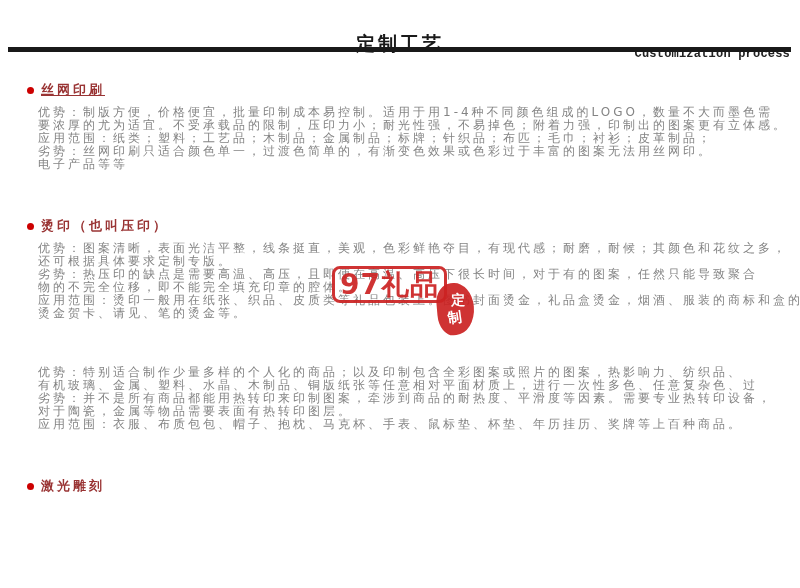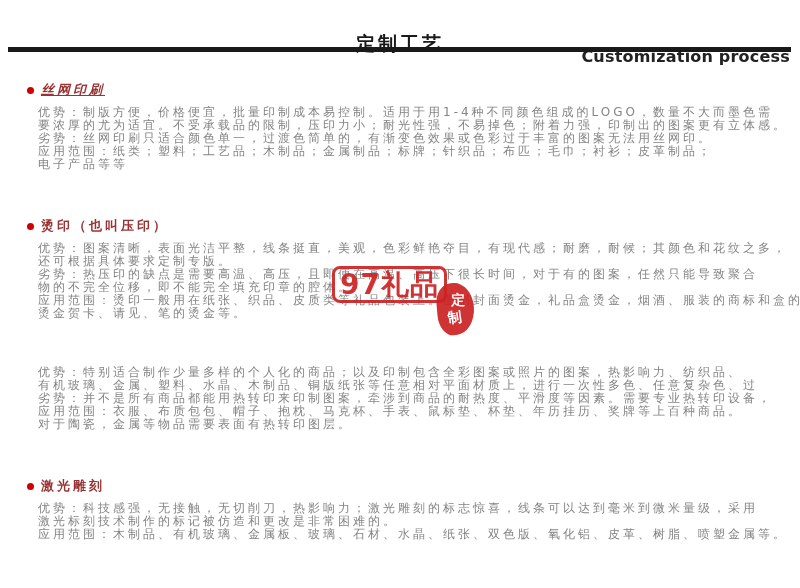--- a/index.html
+++ b/index.html
@@ -21,22 +21,23 @@
 
   
   .header{position:relative;height:52px;}
   .title{
     position:absolute;top:31px;left:0;width:100%;
     text-align:center;font-size:19px;font-weight:bold;
     letter-spacing:3px;color:var(--ink);
   }
   .subtitle{
     position:absolute;right:10px;top:47px;
-    font-size:16px;font-weight:bold;color:#222;
+    font-size:12px;font-weight:bold;color:#222;
     letter-spacing:0.2px;
+    font-family:Liberation Mono, monospace;
   }
   .rule{
     position:absolute;left:8px;right:9px;bottom:0;
     height:2px;
     border-top:3px solid #191919;
     border-bottom:2px solid #191919;
   }
 
   
   .main{padding:29px 10px 0 27px;}
@@ -44,21 +45,21 @@
   .section:first-child{margin-top:0;}
   .sec-head{display:flex;align-items:center;gap:7px;}
   .bullet{
     width:7px;height:7px;border-radius:50%;
     background:var(--bullet);flex:0 0 auto;
   }
   .sec-title{
     font-size:13px;font-weight:bold;color:var(--heading);
     letter-spacing:3px;white-space:nowrap;
   }
-  .section:first-child .sec-title{text-decoration:underline;font-style:italic;}
+  .section:first-child .sec-title{text-decoration:underline;}
   .sec-body{margin:7px 0 0 11px;}
   .line{
     font-size:12px;line-height:13px;color:var(--body);
     letter-spacing:3px;white-space:nowrap;
   }
 
   
   .watermark{
     position:absolute;left:332px;top:266px;
     border:3px solid var(--watermark);border-radius:8px;
@@ -95,22 +96,22 @@
 
   <div class="main">
   <div class="section">
     <div class="sec-head">
       <span class="bullet"></span>
       <span class="sec-title">丝网印刷</span>
     </div>
     <div class="sec-body">
           <div class="line">优势：制版方便，价格便宜，批量印制成本易控制。适用于用1-4种不同颜色组成的LOGO，数量不大而墨色需</div>
           <div class="line">要浓厚的尤为适宜。不受承载品的限制，压印力小；耐光性强，不易掉色；附着力强，印制出的图案更有立体感。</div>
+          <div class="line">应用范围：纸类；塑料；工艺品；木制品；金属制品；标牌；针织品；布匹；毛巾；衬衫；皮革制品；</div>
           <div class="line">劣势：丝网印刷只适合颜色单一，过渡色简单的，有渐变色效果或色彩过于丰富的图案无法用丝网印。</div>
-          <div class="line">应用范围：纸类；塑料；工艺品；木制品；金属制品；标牌；针织品；布匹；毛巾；衬衫；皮革制品；</div>
           <div class="line">电子产品等等</div>
         </div>
   </div>
 
   <div class="section">
     <div class="sec-head">
       <span class="bullet"></span>
       <span class="sec-title">烫印（也叫压印）</span>
     </div>
     <div class="sec-body">
@@ -121,35 +122,30 @@
           <div class="line">应用范围：烫印一般用在纸张、织品、皮质类等礼品包装上。图书封面烫金，礼品盒烫金，烟酒、服装的商标和盒的</div>
           <div class="line">烫金贺卡、请见、笔的烫金等。</div>
         </div>
   </div>
 
   <div class="section">
     <div class="sec-body">
           <div class="line">优势：特别适合制作少量多样的个人化的商品；以及印制包含全彩图案或照片的图案，热影响力、纺织品、</div>
           <div class="line">有机玻璃、金属、塑料、水晶、木制品、铜版纸张等任意相对平面材质上，进行一次性多色、任意复杂色、过</div>
           <div class="line">劣势：并不是所有商品都能用热转印来印制图案，牵涉到商品的耐热度、平滑度等因素。需要专业热转印设备，</div>
+          <div class="line">对于陶瓷，金属等物品需要表面有热转印图层。</div>
           <div class="line">应用范围：衣服、布质包包、帽子、抱枕、马克杯、手表、鼠标垫、杯垫、年历挂历、奖牌等上百种商品。</div>
-          <div class="line">对于陶瓷，金属等物品需要表面有热转印图层。</div>
         </div>
   </div>
 
   <div class="section">
     <div class="sec-head">
       <span class="bullet"></span>
       <span class="sec-title">激光雕刻</span>
     </div>
-    <div class="sec-body">
-          <div class="line">优势：科技感强，无接触，无切削刀，热影响力；激光雕刻的标志惊喜，线条可以达到毫米到微米量级，采用</div>
-          <div class="line">激光标刻技术制作的标记被仿造和更改是非常困难的。</div>
-          <div class="line">应用范围：木制品、有机玻璃、金属板、玻璃、石材、水晶、纸张、双色版、氧化铝、皮革、树脂、喷塑金属等。</div>
-        </div>
   </div>
 </div>
 
   <div class="watermark">
     <span>97礼品</span>
   </div>
 
   <div class="stamp">
     <span>定</span>
     <span>制</span>

